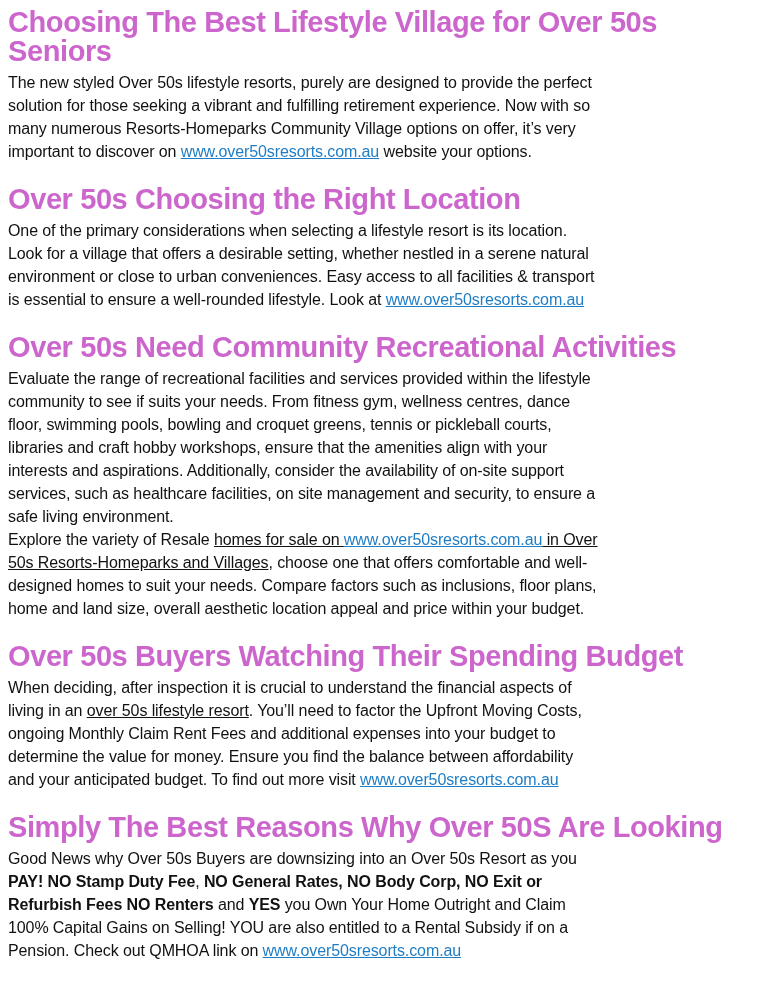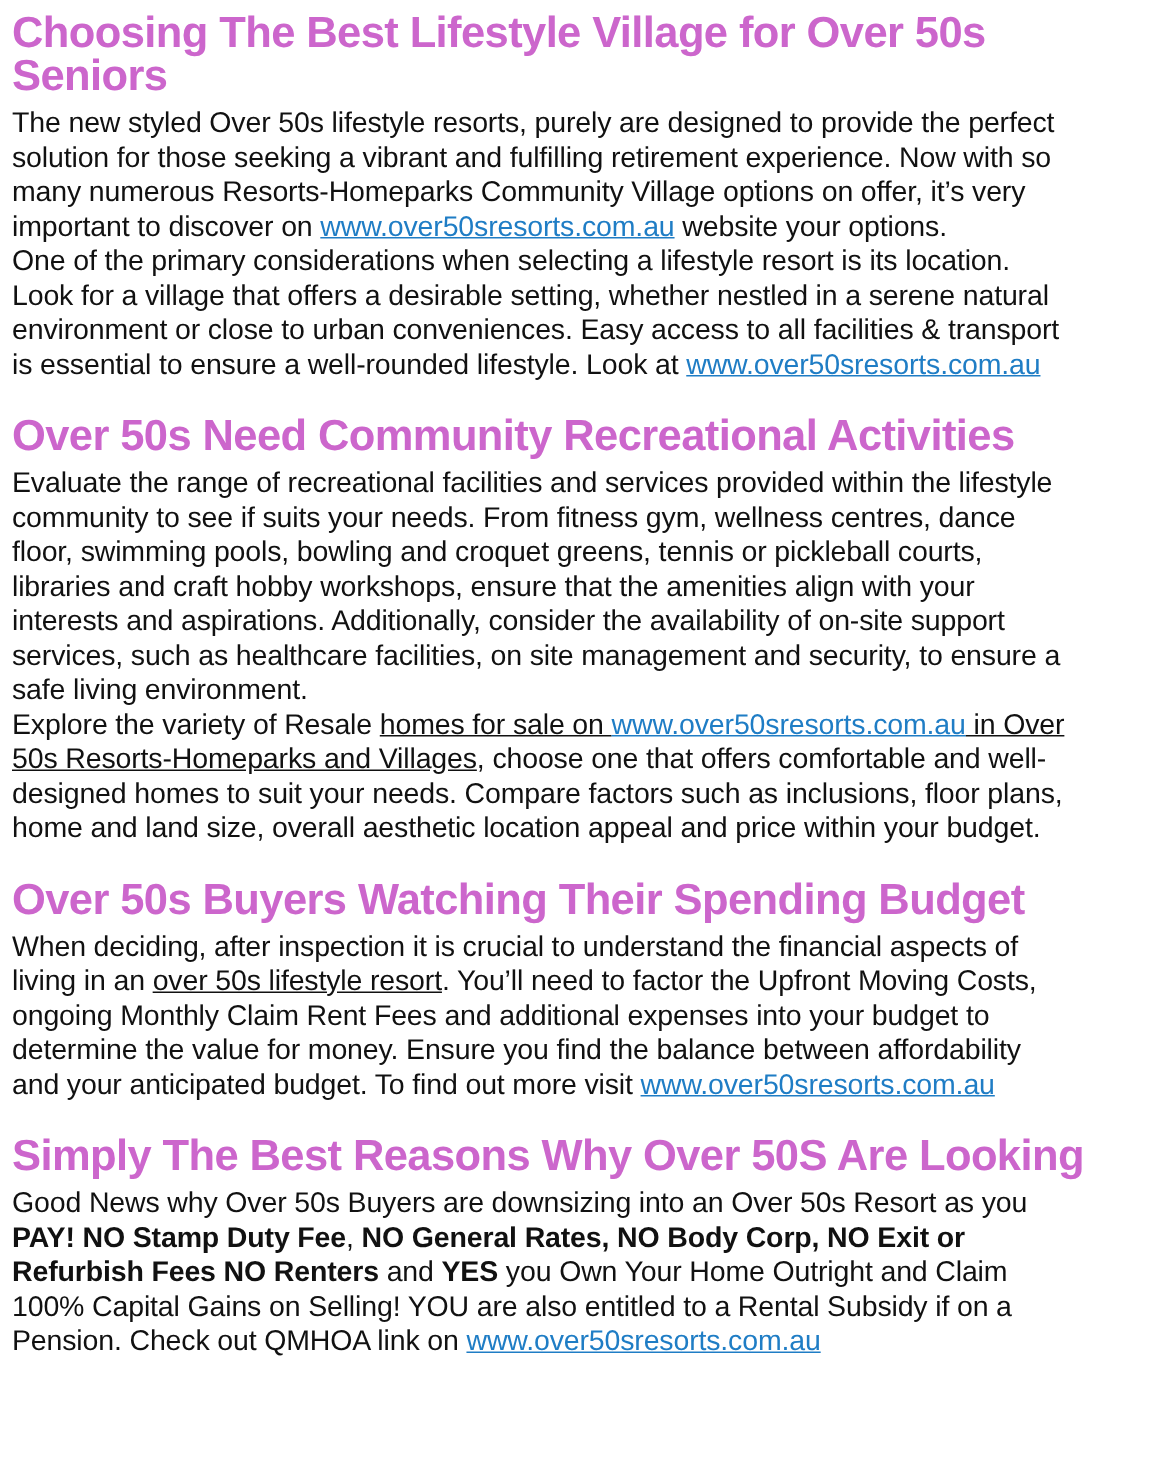--- a/index.html
+++ b/index.html
@@ -15,21 +15,21 @@
   .heading {
     font-size: 29px;
     line-height: 29px;
     font-weight: 700;
     letter-spacing: -0.4px;
     color: var(--heading, #cc66cc);
     margin: 22px 0 5px 0;
   }
   .doc-section:first-child .heading { margin-top: 0; }
   .body-text {
-    font-size: 19px;
+    font-size: 16px;
     line-height: 23px;
     letter-spacing: -0.1px;
     color: var(--text, #111111);
     margin: 0;
     white-space: pre-wrap;
   }
   .b { font-weight: 700; }
   .u { text-decoration: underline; margin-top: 19px; }
   .link {
     color: var(--link, #1f7dc5);
@@ -45,20 +45,21 @@
 
   <section class="doc-section">
     <h2 class="heading">Choosing The Best Lifestyle Village for Over 50s Seniors</h2>
     <p class="body-text"><span>The new styled Over 50s lifestyle resorts, purely are designed to provide the perfect
 solution for those seeking a vibrant and fulfilling retirement experience. Now with so
 many numerous Resorts-Homeparks Community Village options on offer, it’s very
 important to discover on </span><a class="link">www.over50sresorts.com.au</a><span> website your options.</span></p>
   </section>
 
   <section class="doc-section">
+    <h2 class="heading">Over 50s Choosing the Right Location</h2>
     <p class="body-text"><span>One of the primary considerations when selecting a lifestyle resort is its location.
 Look for a village that offers a desirable setting, whether nestled in a serene natural
 environment or close to urban conveniences. Easy access to all facilities &amp; transport
 is essential to ensure a well-rounded lifestyle. Look at </span><a class="link">www.over50sresorts.com.au</a></p>
   </section>
 
   <section class="doc-section">
     <h2 class="heading">Over 50s Need Community Recreational Activities</h2>
     <p class="body-text"><span>Evaluate the range of recreational facilities and services provided within the lifestyle
 community to see if suits your needs. From fitness gym, wellness centres, dance

